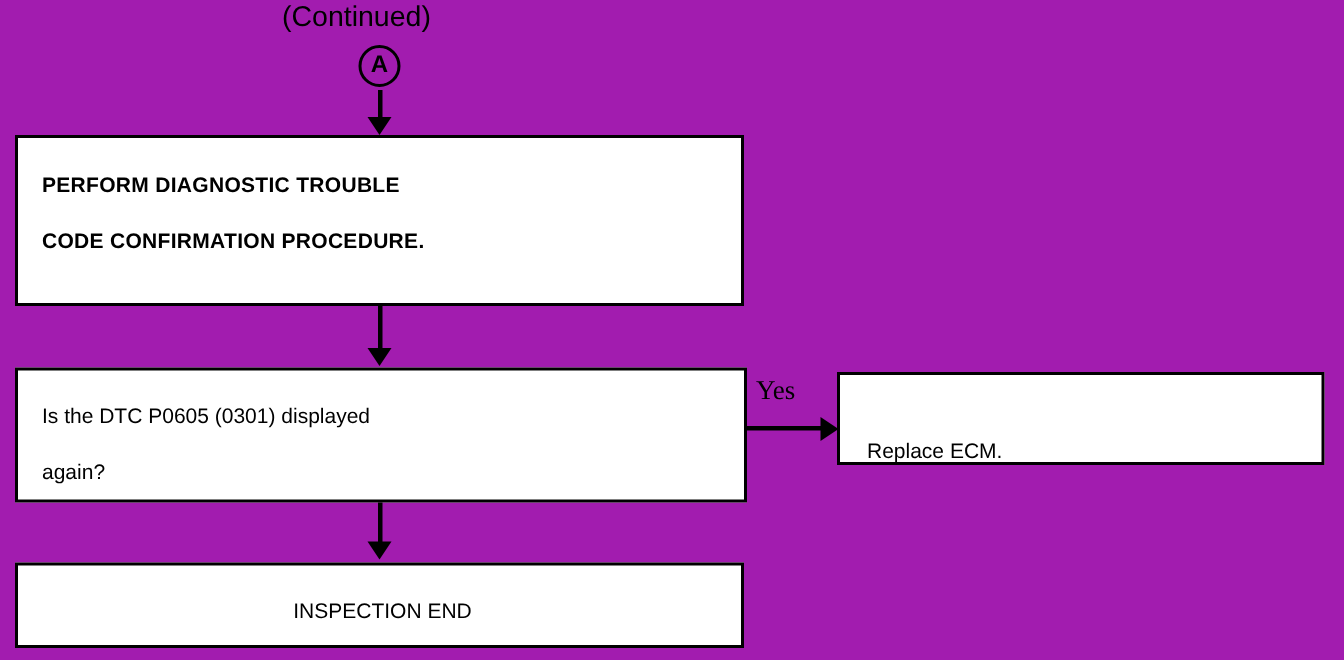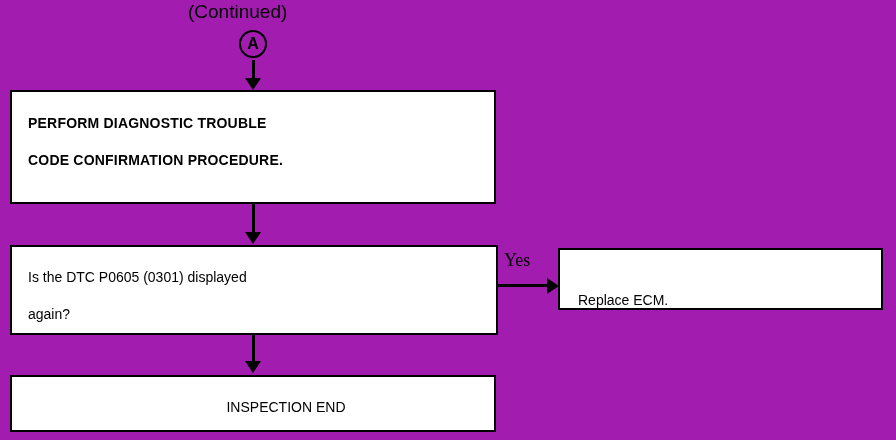--- a/index.html
+++ b/index.html
@@ -64,21 +64,21 @@
   #box-perform      { left: 10px;  top: 90px;  width: 486px; height: 114px; }
   #box-perform-text { left: 16px;  top: 13px; }
 
   #box-question      { left: 10px;  top: 245px; width: 488px; height: 90px; }
   #box-question-text { left: 16px;  top: 12px; }
 
   #box-replace      { left: 558px; top: 248px; width: 325px; height: 62px; }
   #box-replace-text { left: 18px;  top: 12px; margin-top: 20px; }
 
   #box-end      { left: 10px;  top: 375px; width: 486px; height: 57px; }
-  #box-end-text { left: 0; top: 12px; width: 486px; text-align: center; margin-left: 31px; }
+  #box-end-text { left: 0; top: 12px; width: 486px; text-align: center; }
 
   
   .vline {
     width: 3px;
     background: #000;
   }
   .hline {
     height: 3px;
     background: #000;
   }

